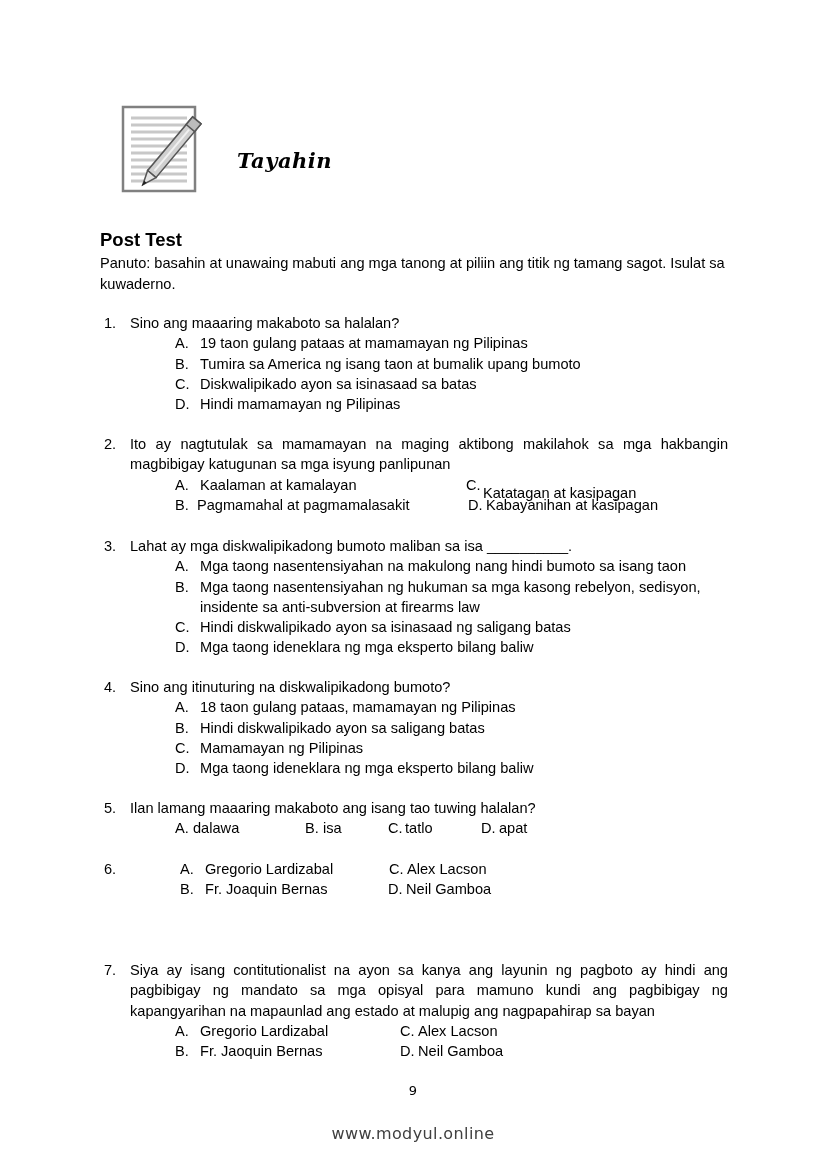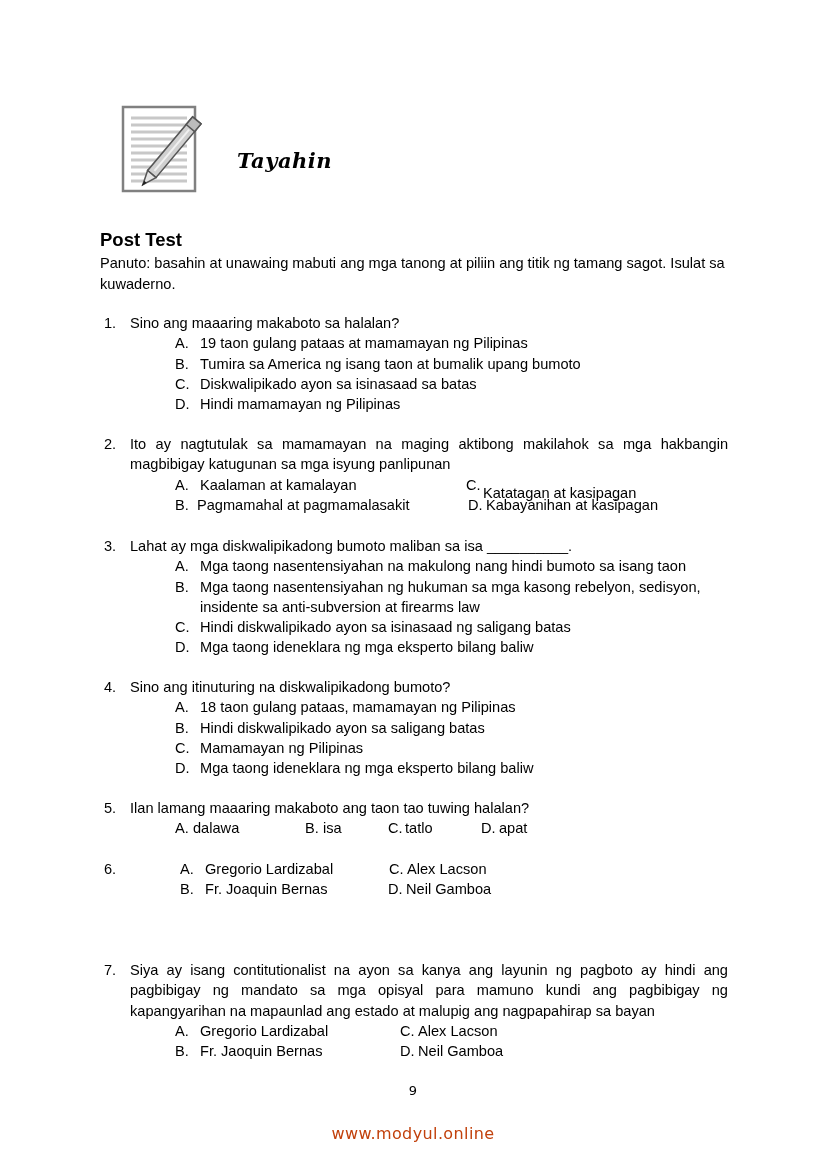--- a/index.html
+++ b/index.html
@@ -10,21 +10,21 @@
     .instructions { position: absolute; left: 100px; top: 253px; width: 628px; font-size: 14.6px; line-height: 20.5px; }
     .q { position: absolute; left: 100px; width: 628px; font-size: 14.6px; line-height: 20.3px; }
     .q .num { position: absolute; left: 4px; top: 0; }
     .q .stem { margin-left: 30px; text-align: justify; text-align-last: left; }
     .q .opts { margin-left: 75px; }
     .opt { position: relative; padding-left: 25px; }
     .opt .letter { position: absolute; left: 0; top: 0; }
     .row { position: relative; height: 20.3px; }
     .row span { position: absolute; top: 0; white-space: nowrap; }
     .page-num { position: absolute; left: 0; width: 826px; top: 1083px; text-align: center; font-size: 13px; font-family: "DejaVu Sans", sans-serif; }
-    .watermark { position: absolute; left: 0; width: 826px; top: 1124px; text-align: center; font-size: 16px; color: #c2410c; font-family: "DejaVu Sans", sans-serif; letter-spacing: 0.4px; }
+    .watermark { position: absolute; left: 0; width: 826px; top: 1124px; text-align: center; font-size: 16px; color: #404040; font-family: "DejaVu Sans", sans-serif; letter-spacing: 0.4px; }
   </style>
 </head>
 <body>
 
 <div class="header-icon">
   <svg width="96" height="90" viewBox="0 0 96 90">
     <rect x="2" y="3" width="72" height="84" fill="#ffffff" stroke="#808080" stroke-width="2.5"></rect>
     <g stroke="#c8c8c8" stroke-width="3">
       <line x1="10" y1="14" x2="66" y2="14"></line>
       <line x1="10" y1="21" x2="66" y2="21"></line>
@@ -99,21 +99,21 @@
   <div class="opts">
     <div class="opt"><span class="letter">A.</span><span>18 taon gulang pataas, mamamayan ng Pilipinas</span></div>
     <div class="opt"><span class="letter">B.</span><span>Hindi diskwalipikado ayon sa saligang batas</span></div>
     <div class="opt"><span class="letter">C.</span><span>Mamamayan ng Pilipinas</span></div>
     <div class="opt"><span class="letter">D.</span><span>Mga taong ideneklara ng mga eksperto bilang baliw</span></div>
   </div>
 </div>
 
 <div class="q" style="top:798px;">
   <span class="num">5.</span>
-  <div class="stem">Ilan lamang maaaring makaboto ang taon tao tuwing halalan?</div>
+  <div class="stem">Ilan lamang maaaring makaboto ang isang tao tuwing halalan?</div>
   <div class="opts">
     <div class="row">
       <span style="left:0;">A.</span>
       <span style="left:18px;">dalawa</span>
       <span style="left:130px;">B.</span>
       <span style="left:148px;">isa</span>
       <span style="left:213px;">C.</span>
       <span style="left:230px;">tatlo</span>
       <span style="left:306px;">D.</span>
       <span style="left:324px;">apat</span>

